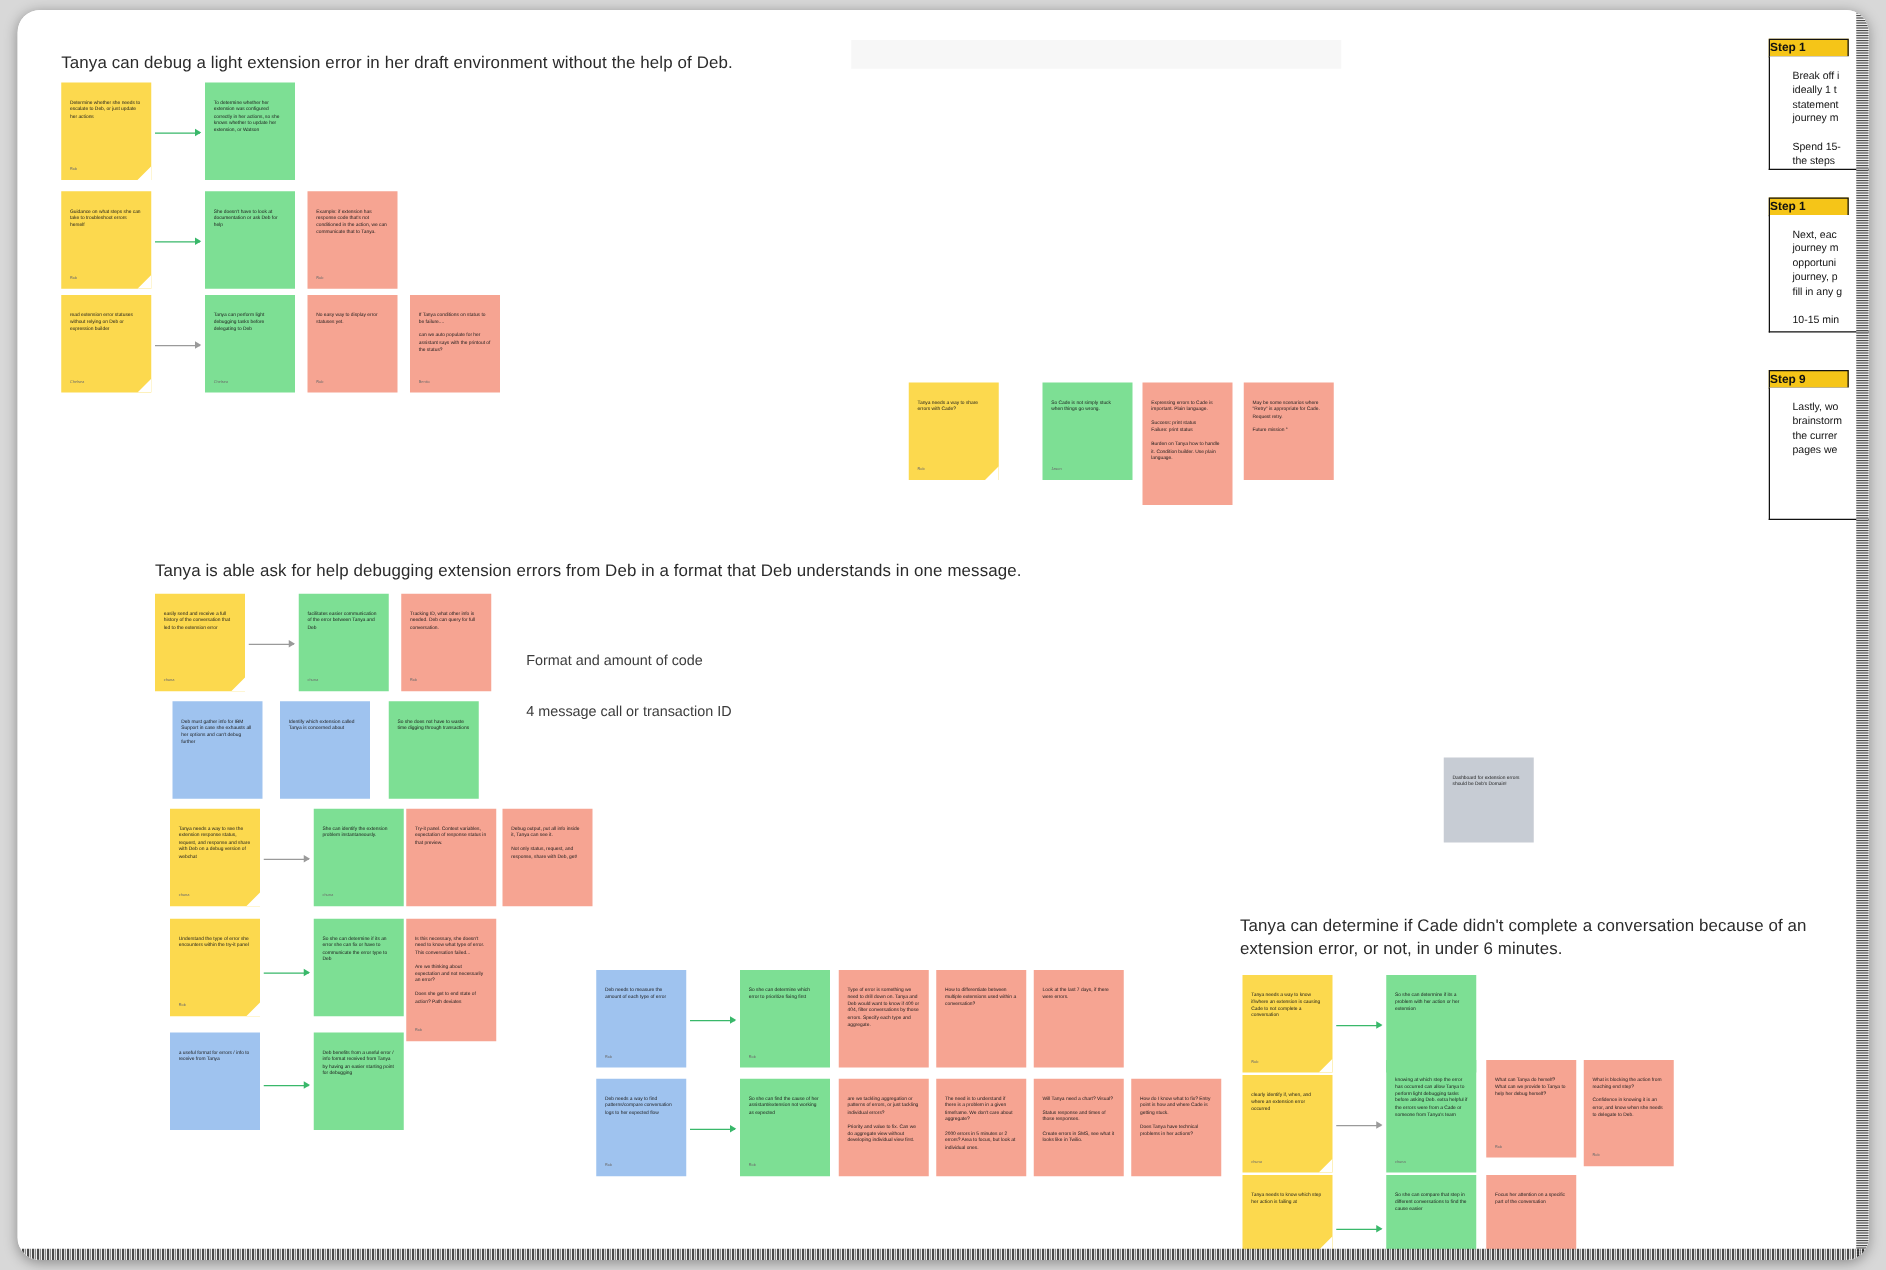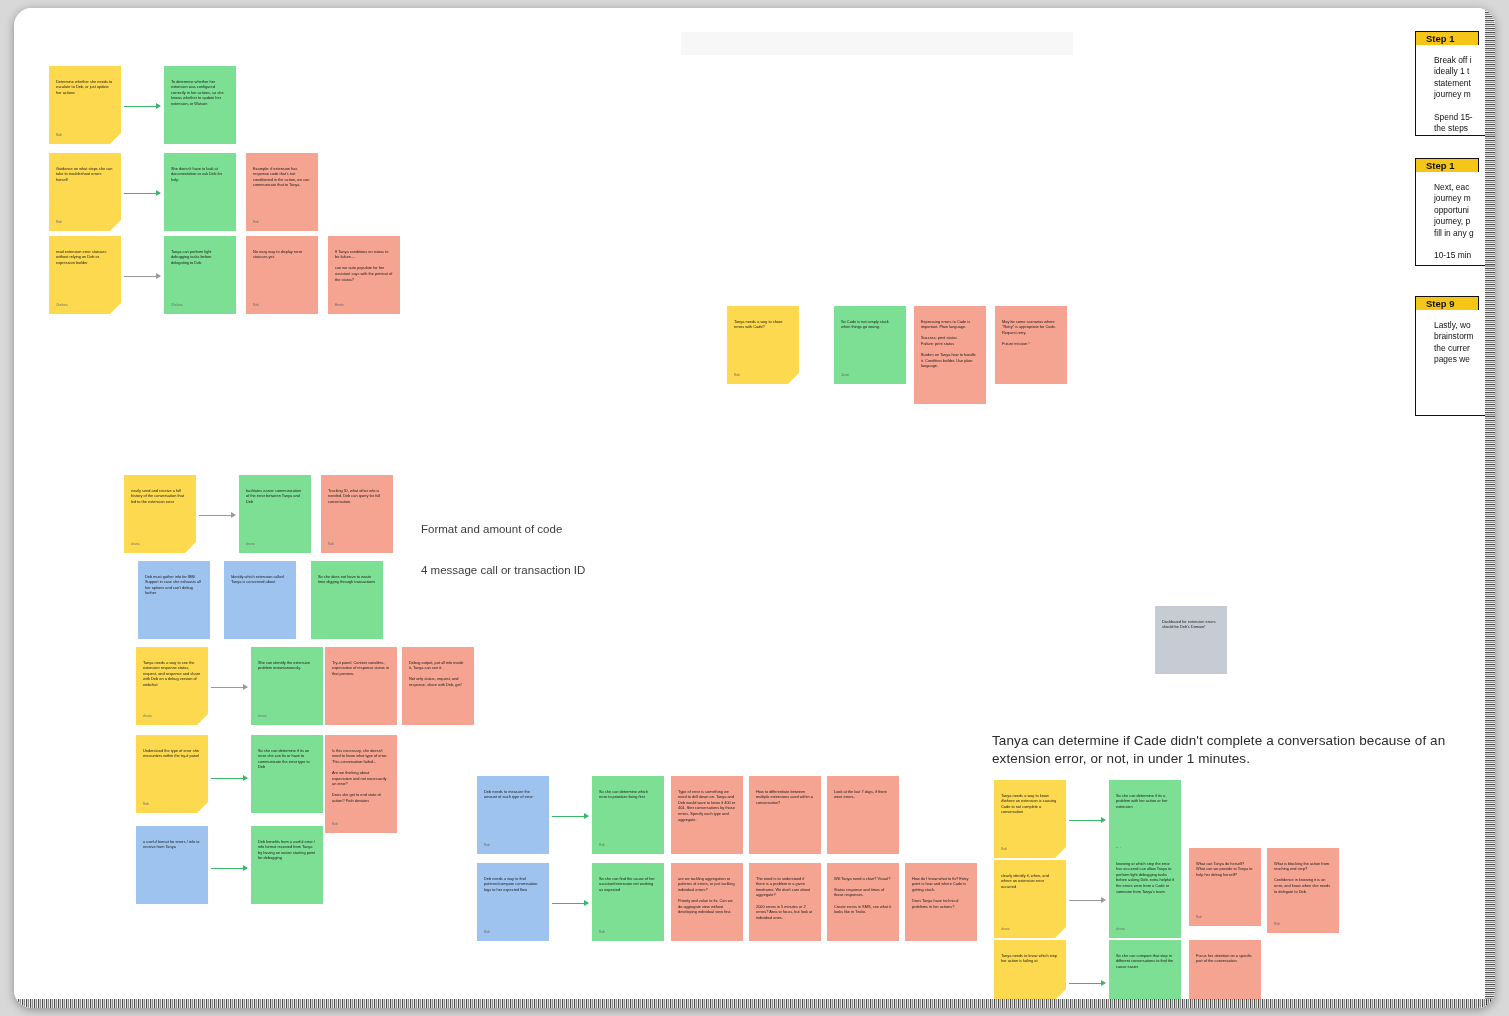--- a/index.html
+++ b/index.html
@@ -61,21 +61,21 @@
   .arrow.green .head{border-color:transparent transparent transparent #39b86a;}
   .arrow.grey  .line{background:#9a9a9a;}
   .arrow.grey  .head{border-color:transparent transparent transparent #9a9a9a;}
 
   
   .step-card{position:absolute;}
   .step-card .tab{
     position:absolute;left:0;top:0;height:15px;width:64px;
     background:#f5c518;border:1.5px solid #111;
     font-size:9.5px;font-weight:700;color:#111;
-    display:flex;align-items:center;padding-left:10px;box-sizing:border-box;
+    display:flex;align-items:center;padding-left:0;box-sizing:border-box;
   }
   .step-card .body{
     position:absolute;left:0;top:14px;width:100%;
     border-left:1.5px solid #111;border-bottom:1.5px solid #111;
     background:#fff;box-sizing:border-box;
     padding:10px 6px 10px 18px;
     font-size:8.4px;line-height:11.4px;color:#111;white-space:pre-line;
   }
 
   
@@ -91,20 +91,21 @@
 </style>
 </head>
 <body>
 
 <div id="frame">
   <div id="shell">
     <div id="canvas">
 
       <div class="ghost-bar" style="left:667px;top:24px;width:392px;height:23px;"></div>
 
+      <div class="heading" style="left:35px;top:33px;width:900px;">Tanya can debug a light extension error in her draft environment without the help of Deb.</div>
 
       <div class="note yellow fold" style="left:35px;top:58px;width:72px;height:78px;">
         <span class="body">Determine whether she needs to escalate to Deb, or just update her actions</span>
         <span class="author">Rob</span>
       </div>
       <div class="arrow green" style="left:110px;top:98px;width:36px;">
         <div class="line"></div>
           <div class="head"></div>
       </div>
       <div class="note green" style="left:150px;top:58px;width:72px;height:78px;">
@@ -169,20 +170,21 @@
 Burden on Tanya how to handle it. Condition builder. Use plain language.</span>
         <span class="author"></span>
       </div>
       <div class="note red" style="left:981px;top:298px;width:72px;height:78px;">
         <span class="body">May be some scenarios where "Retry" is appropriate for Cade. Request retry.
 
 Future mission °</span>
         <span class="author"></span>
       </div>
 
+      <div class="heading" style="left:110px;top:440px;width:980px;">Tanya is able ask for help debugging extension errors from Deb in a format that Deb understands in one message.</div>
 
       <div class="subtext" style="left:407px;top:513px;width:300px;">Format and amount of code</div>
       <div class="subtext" style="left:407px;top:554px;width:300px;">4 message call or transaction ID</div>
 
       <div class="note yellow fold" style="left:110px;top:467px;width:72px;height:78px;">
         <span class="body">easily send and receive a full history of the conversation that led to the extension error</span>
         <span class="author">chuna</span>
       </div>
       <div class="arrow grey" style="left:185px;top:507px;width:36px;">
         <div class="line"></div>
@@ -329,21 +331,21 @@
 Create errors in SMS, see what it looks like in Twilio.</span>
         <span class="author"></span>
       </div>
       <div class="note red" style="left:891px;top:855px;width:72px;height:78px;">
         <span class="body">How do I know what to fix? Entry point is how and where Cade is getting stuck.
 
 Does Tanya have technical problems in her actions?</span>
         <span class="author"></span>
       </div>
 
-      <div class="heading" style="left:978px;top:724px;width:500px;">Tanya can determine if Cade didn't complete a conversation because of an extension error, or not, in under 1 minutes.</div>
+      <div class="heading" style="left:978px;top:724px;width:500px;">Tanya can determine if Cade didn't complete a conversation because of an extension error, or not, in under 6 minutes.</div>
 
       <div class="note yellow fold" style="left:980px;top:772px;width:72px;height:78px;">
         <span class="body">Tanya needs a way to know if/where an extension is causing Cade to not complete a conversation</span>
         <span class="author">Rob</span>
       </div>
       <div class="arrow green" style="left:1055px;top:812px;width:36px;">
         <div class="line"></div>
           <div class="head"></div>
       </div>
       <div class="note green" style="left:1095px;top:772px;width:72px;height:78px;">

